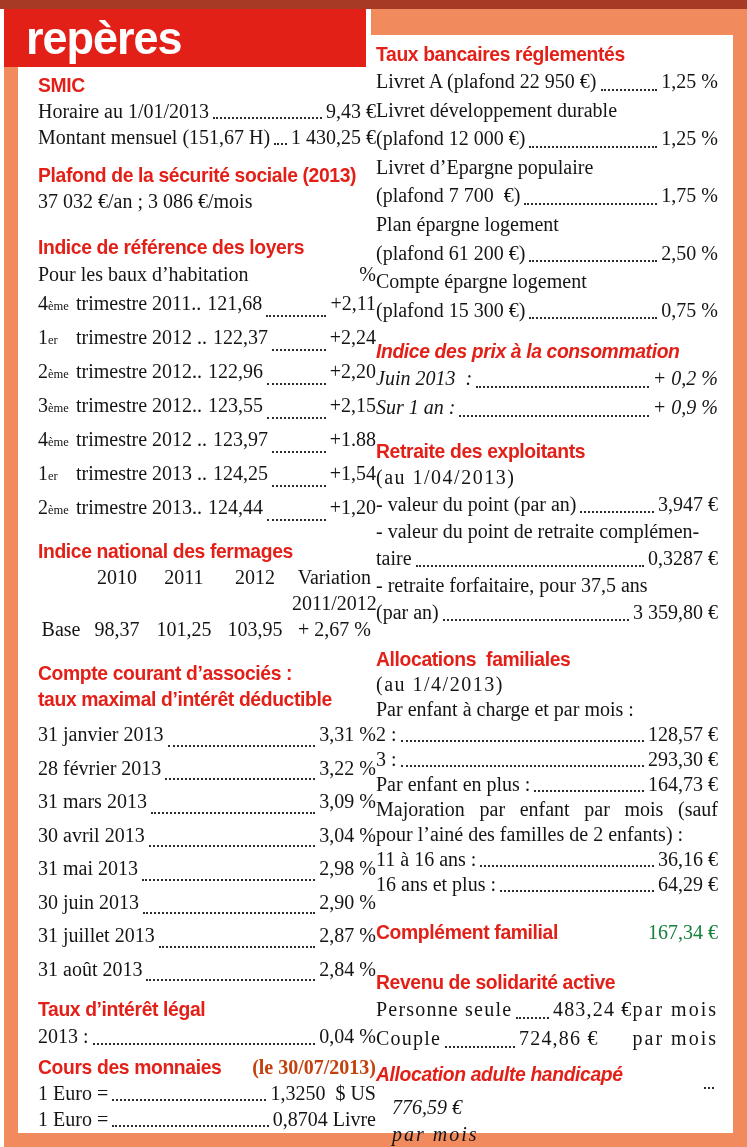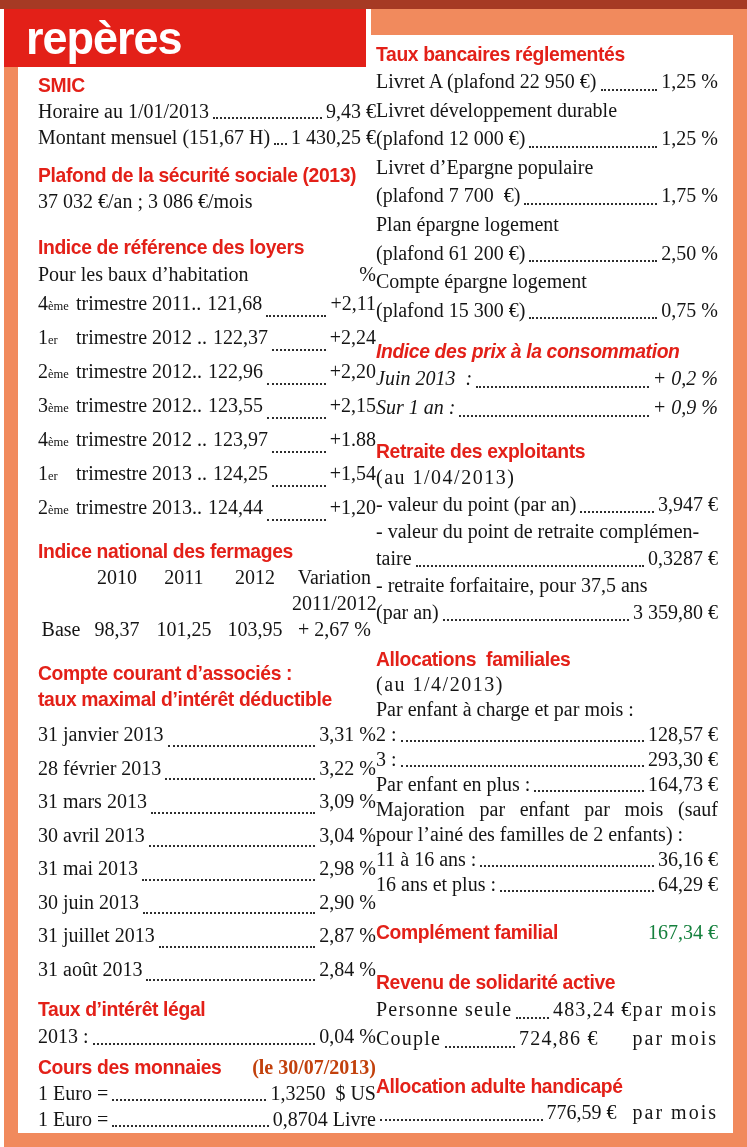--- a/index.html
+++ b/index.html
@@ -64,22 +64,22 @@
   .sec-prix .row{line-height:29px;}
   .sec-retraite{margin-top:16px;}
   .sec-retraite .row{line-height:27px;}
   .sec-alloc{margin-top:20px;}
   .sec-alloc .row{line-height:25px;}
   .sec-complement{margin-top:22px;}
   .sec-rsa{margin-top:24px;}
   .sec-rsa .row{line-height:29px;letter-spacing:1.2px;}
   .sec-rsa .leader{flex:0 1 70px;}
   .sec-rsa .suffix{margin-left:auto;letter-spacing:2px;}
-  .sec-aah{margin-top:20px;}
-  .sec-aah .row{line-height:27px;}
+  .sec-aah{margin-top:8px;font-style:italic;}
+  .sec-aah .row{line-height:27px;flex-direction:column;}
   .sec-aah .suffix{margin-left:16px;letter-spacing:2px;}
   
   .ftable{display:grid;grid-template-columns:46px 66px 68px 74px 1fr;font-size:20px;line-height:26px;}
   .ftable .cell{text-align:center;white-space:pre;}
   .ftable .cell.c0{text-align:left;}
   .ftable .cell.right{text-align:right;}
 </style>
 </head>
 <body>
 

